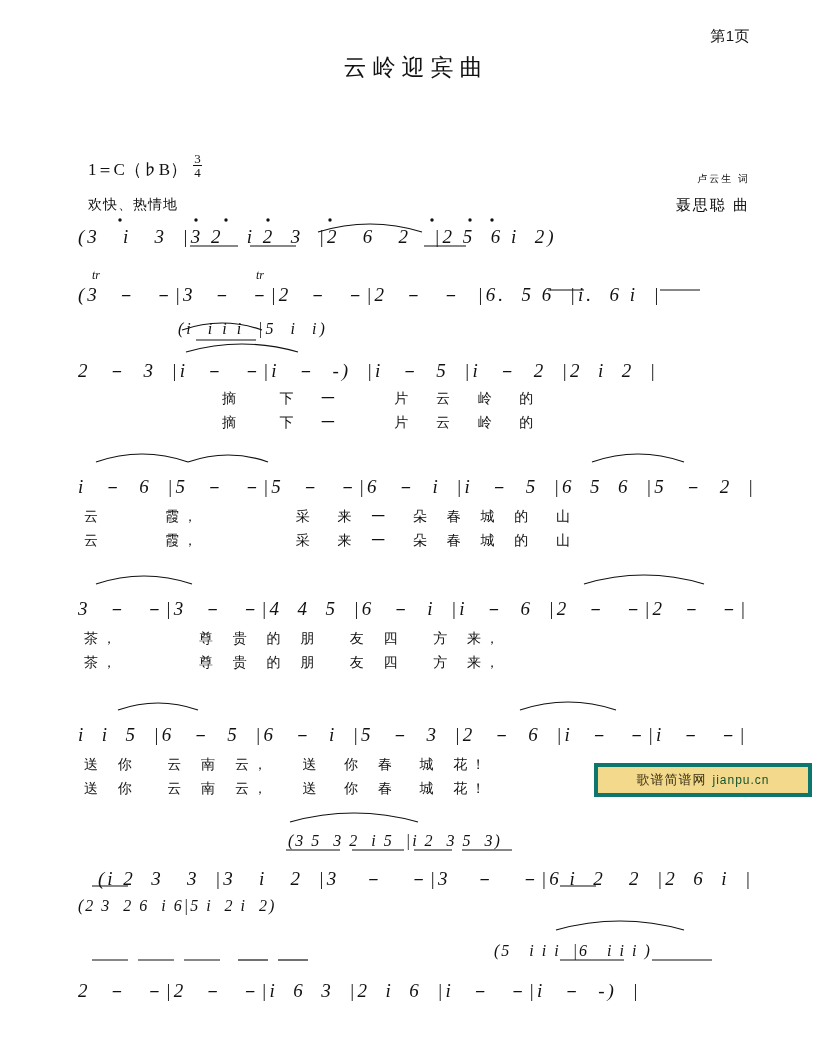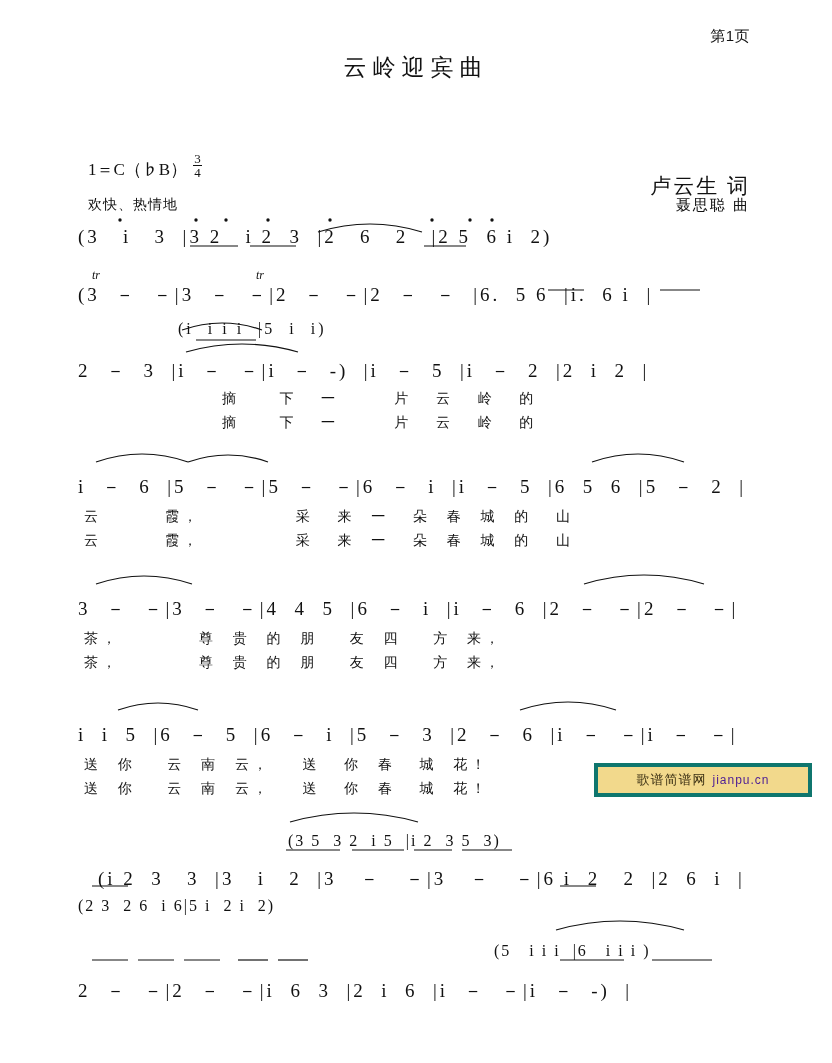--- a/index.html
+++ b/index.html
@@ -65,41 +65,42 @@
     left: 88px;
     top: 196px;
     font-size: 14px;
     font-family: "Liberation Sans", sans-serif;
     letter-spacing: 1px;
   }
   .credit1 {
     position: absolute;
     right: 82px;
     top: 172px;
-    font-size: 21px;
+    font-size: 10px;
     font-family: "Liberation Sans", sans-serif;
     letter-spacing: 2px;
   }
   .credit2 {
     position: absolute;
     right: 82px;
     top: 196px;
     font-size: 15px;
     font-family: "Liberation Sans", sans-serif;
     letter-spacing: 2px;
   }
   
   .row {
     position: absolute;
     left: 78px;
     width: 676px;
     font-family: "Liberation Serif", serif;
     font-size: 19px;
     white-space: pre;
     letter-spacing: 0px;
+    font-style: italic;
   }
   .row.small { font-size: 16px; }
   .lyric {
     position: absolute;
     left: 78px;
     width: 676px;
     font-family: "Liberation Sans", sans-serif;
     font-size: 14px;
     white-space: pre;
     letter-spacing: 0px;
@@ -114,21 +115,21 @@
     background: #f2d98c;
     border: 4px solid #0f766e;
     font-family: "Liberation Sans", sans-serif;
     font-size: 13px;
     color: #3a2f12;
     display: flex;
     align-items: center;
     justify-content: center;
     letter-spacing: 1px;
   }
-  .footer .site { color: #4c1d95; margin-left: 6px; font-size: 12px; }
+  .footer .site { color: #14532d; margin-left: 6px; font-size: 12px; }
   .tr-mark {
     position: absolute;
     font-style: italic;
     font-size: 12px;
     font-family: "Liberation Serif", serif;
   }
   svg.slurs {
     position: absolute;
     left: 0; top: 0;
     width: 832px;

